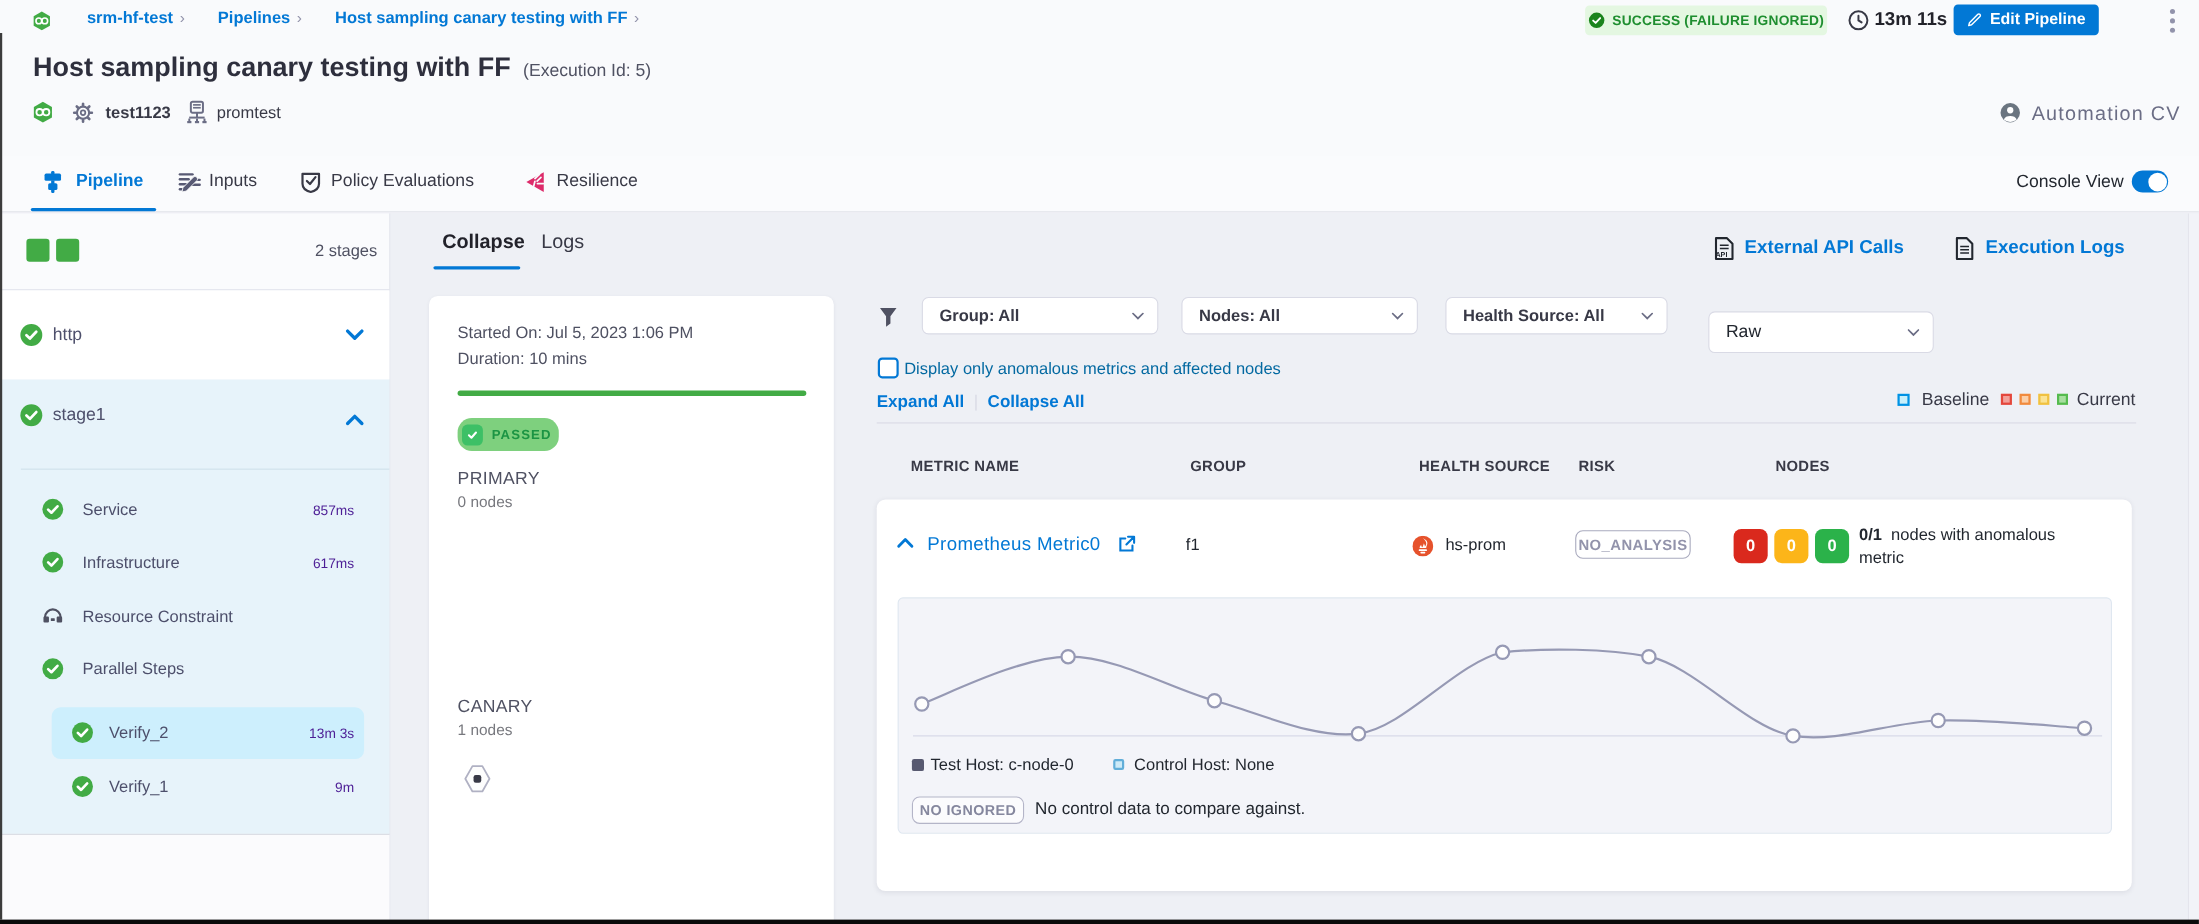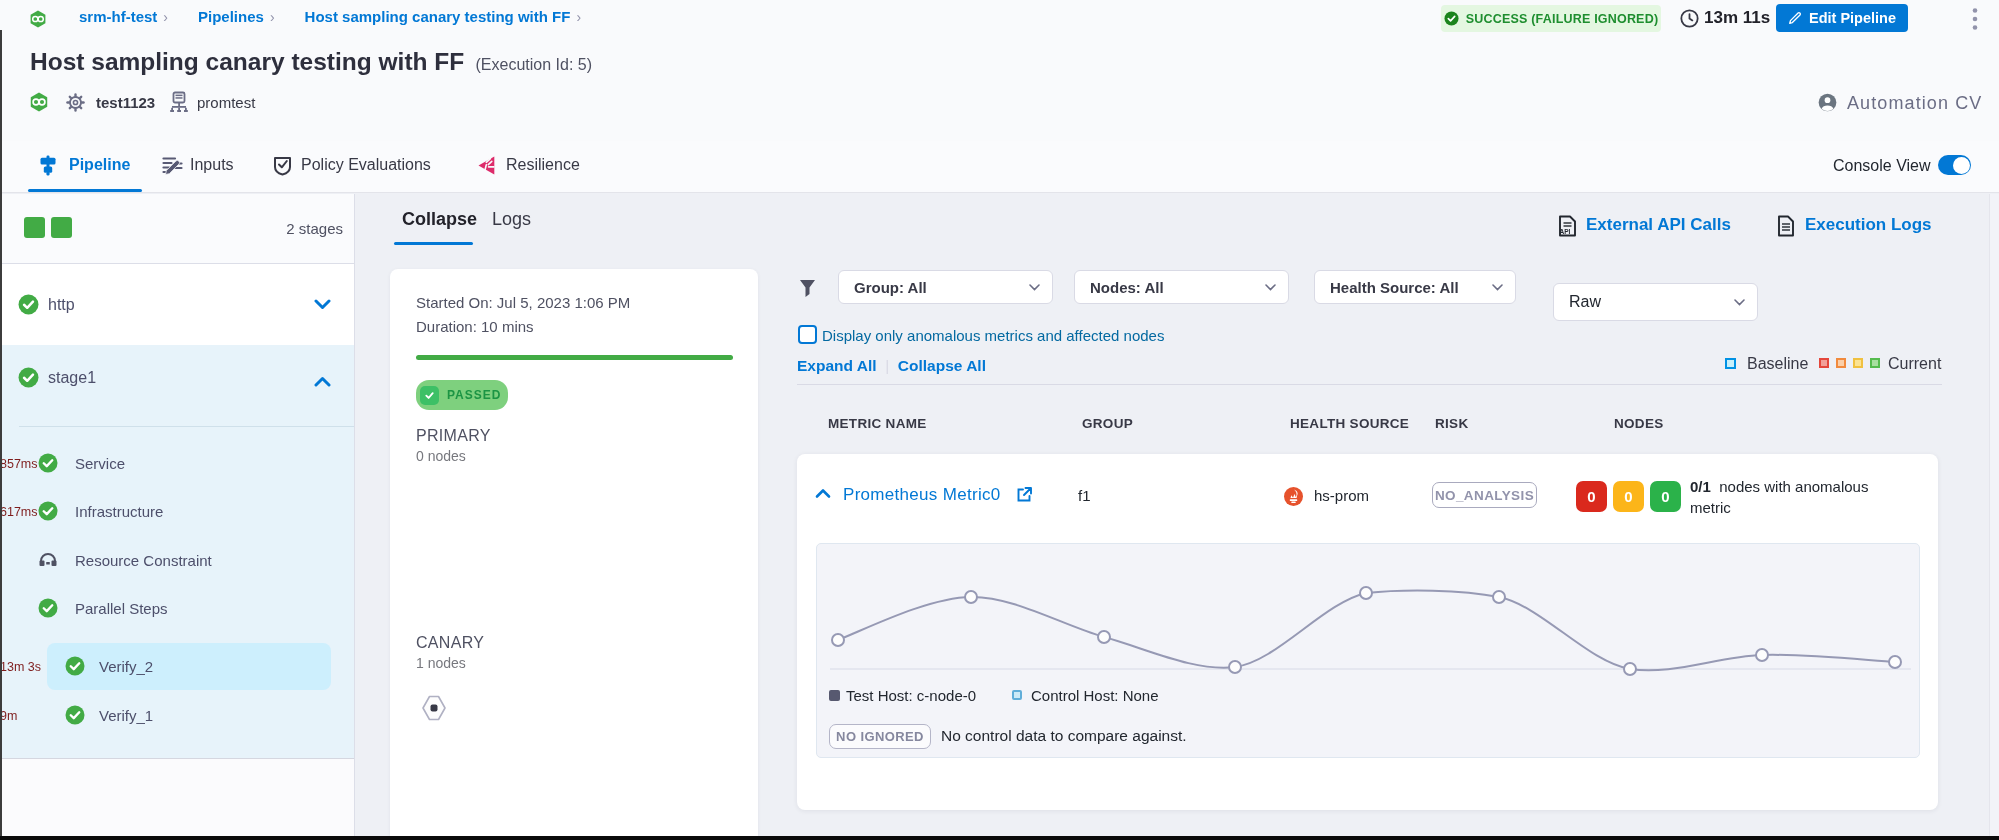--- a/index.html
+++ b/index.html
@@ -11,21 +11,21 @@
 #header { position:absolute; left:0; top:0; width:1999px; height:141px; background:#f9fafc; }
 #tabbar { position:absolute; left:0; top:141px; width:1999px; height:52px; background:#fafbfd; border-bottom:1px solid #e3e4ea; }
 #leftpanel { position:absolute; left:0; top:194px; width:355px; height:646px; background:#fafbfd; border-right:1px solid #dcdee8; }
 #midbg { position:absolute; left:355px; top:194px; width:1644px; height:646px; background:#eef0f5; }
 .crumb { font-size:15px; font-weight:bold; color:#0278d5;margin-left:24px; }
 .crumbsep { color:#9293ab; font-weight:normal; padding:0 6px; font-size:14px; }
 .ddbox { position:absolute; top:270px; height:34px; background:#fff; border:1px solid #d9dae5; border-radius:6px; display:flex; align-items:center; padding-left:15px; font-size:15px; font-weight:bold; color:#383946; }
 .ddchev { position:absolute; right:12px; top:13px; }
 .hdrcell { position:absolute; top:416px; font-size:13.5px; font-weight:bold; color:#383946; letter-spacing:0.3px; }
 .stepname { font-size:15px; color:#4d4f6b; }
-.steptime { font-size:12.5px; color:#7f1d1d; position:absolute; left:0; width:322px; }
+.steptime { font-size:12.5px; color:#4c1d95; position:absolute; left:0; width:322px; text-align:right; }
 </style>
 </head>
 <body>
 <div id="header"></div>
 <div id="tabbar"></div>
 <div id="leftpanel"></div>
 <div id="midbg"></div>
 
 <svg class="abs" style="left:29px; top:10px;" width="18" height="18" viewBox="0 0 18 18">
   <path d="M9 0.5 L16.4 4.7 L16.4 13.3 L9 17.5 L1.6 13.3 L1.6 4.7 Z" fill="#42ab45"></path>

